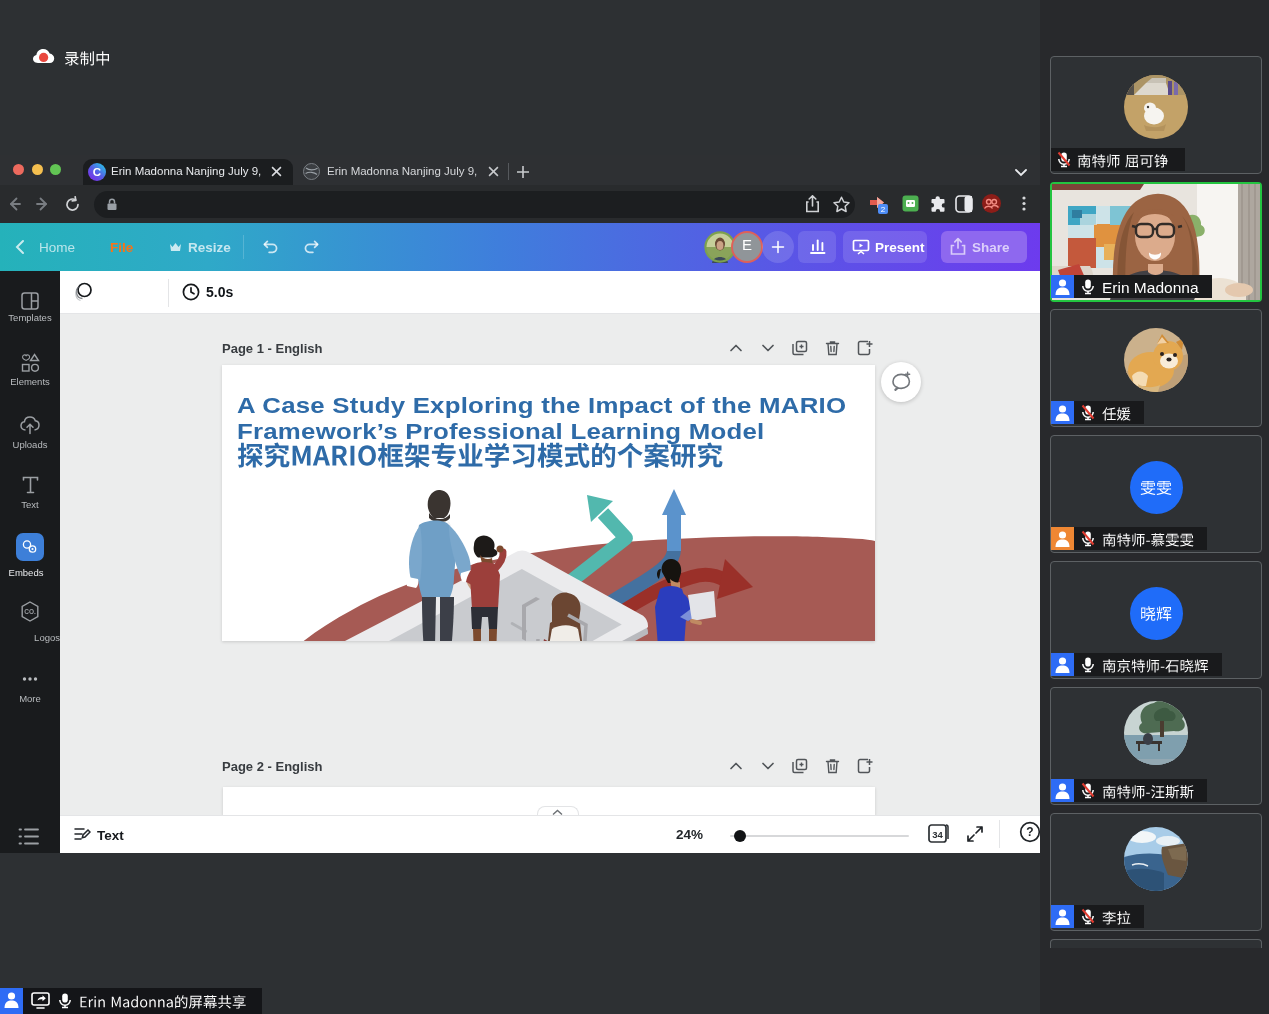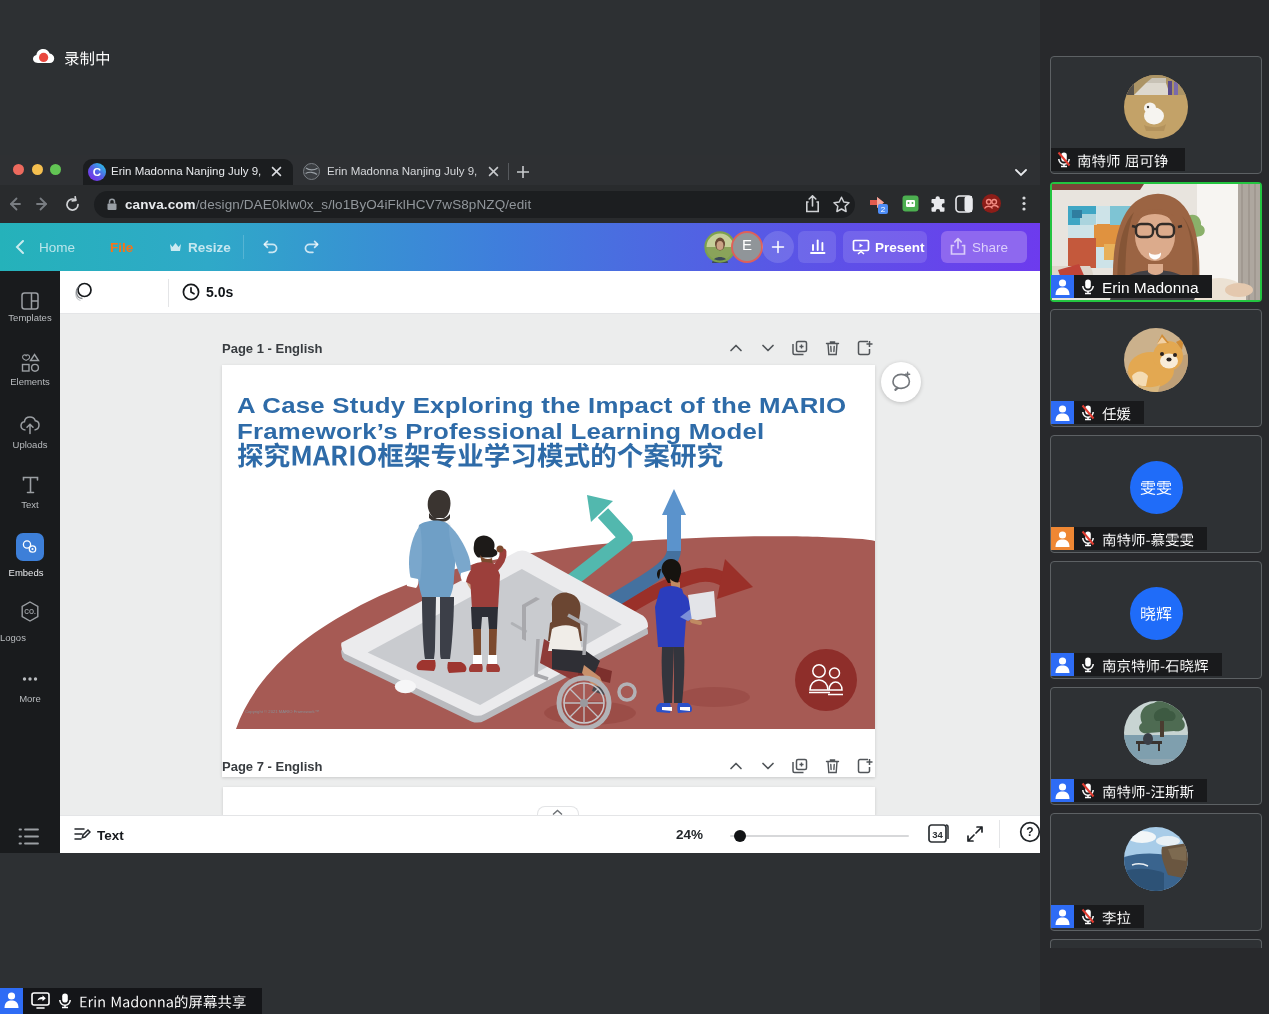--- a/index.html
+++ b/index.html
@@ -60,21 +60,20 @@
     </svg>
     <svg class="abs" style="left:64px;top:41px" width="17" height="17" viewBox="0 0 17 17">
       <path d="M14 8.5 A5.5 5.5 0 1 1 11.6 4" stroke="#d0d2d5" stroke-width="1.7" fill="none" stroke-linecap="round"></path>
       <path d="M11.2 0.8 L11.8 4.4 L8.2 4.8" fill="none" stroke="#d0d2d5" stroke-width="1.7" stroke-linecap="round" stroke-linejoin="round"></path>
     </svg>
     <div class="abs" style="left:94px;top:36px;width:761px;height:27px;border-radius:14px;background:#1c1e20"></div>
     <svg class="abs" style="left:106px;top:43px" width="12" height="13" viewBox="0 0 12 13">
       <rect x="1.5" y="5.5" width="9" height="6.5" rx="1" fill="#9aa0a6"></rect>
       <path d="M3.5 5.5 V3.8 A2.5 2.6 0 0 1 8.5 3.8 V5.5" stroke="#9aa0a6" stroke-width="1.5" fill="none"></path>
     </svg>
-    <div class="abs" style="left:125px;top:42px;font-size:13.5px;color:#e8eaed;letter-spacing:0.1px"><span style="font-weight:bold">canva.com</span><span style="color:#91969b">/design/DAE0klw0x_s/lo1ByO4iFklHCV7wS8pNZQ/edit</span></div>
     <svg class="abs" style="left:805px;top:40px" width="15" height="18" viewBox="0 0 15 18">
 <path d="M7.5 1 V11 M4.2 4 L7.5 0.8 L10.8 4" stroke="#cfd1d4" stroke-width="1.6" fill="none" stroke-linecap="round" stroke-linejoin="round"></path>
 <path d="M3 7 H1.8 V16.5 H13.2 V7 H12" stroke="#cfd1d4" stroke-width="1.6" fill="none" stroke-linecap="round"></path>
     </svg>
     <svg class="abs" style="left:833px;top:41px" width="17" height="17" viewBox="0 0 17 17">
 <path d="M8.5 1.2 L10.8 6 L16 6.7 L12.2 10.3 L13.1 15.5 L8.5 13 L3.9 15.5 L4.8 10.3 L1 6.7 L6.2 6 Z" fill="none" stroke="#cfd1d4" stroke-width="1.5" stroke-linejoin="round"></path>
     </svg>
     <svg class="abs" style="left:868px;top:40px" width="22" height="20" viewBox="0 0 22 20">
 <path d="M2 5 L9 5 L9 2 L16 7.5 L9 13 L9 10 L2 10 Z" fill="#e25b4e"></path>
       <path d="M9 5 L9 2 L16 7.5 L9 13 L9 10" fill="#f4a79d"></path>
@@ -155,21 +154,21 @@
       <rect x="1.5" y="2.5" width="15" height="10" rx="1.2" fill="none" stroke="#fff" stroke-width="1.7"></rect>
       <path d="M9 12.5 L9 14.5 M6 16 L9 13.5 L12 16" stroke="#fff" stroke-width="1.6" fill="none"></path>
       <path d="M7.5 5.5 L11 7.5 L7.5 9.5 Z" fill="#fff"></path>
     </svg>
     <div class="abs" style="left:875px;top:85px;font-size:13.5px;color:#fff;font-weight:bold">Present</div>
     <div class="abs" style="left:941px;top:76px;width:86px;height:32px;border-radius:6px;background:#8e68ef"></div>
     <svg class="abs" style="left:950px;top:82px" width="16" height="19" viewBox="0 0 16 19">
       <path d="M8 2 V11 M4.8 4.8 L8 1.6 L11.2 4.8" stroke="#d9ccfa" stroke-width="1.7" fill="none" stroke-linecap="round" stroke-linejoin="round"></path>
       <path d="M3.5 8.5 H1.5 V17 H14.5 V8.5 H12.5" stroke="#d9ccfa" stroke-width="1.7" fill="none" stroke-linecap="round"></path>
     </svg>
-    <div class="abs" style="left:972px;top:85px;font-size:13.5px;color:#dccffb;font-weight:normal">Share</div>
+    <div class="abs" style="left:972px;top:85px;font-size:13.5px;color:#dccffb;font-weight:bold">Share</div>
     <div class="abs" style="left:0;top:116px;width:60px;height:582px;background:#191b1d"></div>
     <svg class="abs" style="left:21px;top:137px" width="18" height="18" viewBox="0 0 18 18">
       <rect x="1" y="1" width="16" height="16" rx="2.5" fill="none" stroke="#9b9fa3" stroke-width="1.5"></rect>
       <path d="M10.5 1 V17 M10.5 9 H17" stroke="#9b9fa3" stroke-width="1.5"></path>
     </svg>
     <div class="abs" style="left:0;top:157px;width:60px;text-align:center;font-size:9.5px;color:#b9bcbf">Templates</div>
     <svg class="abs" style="left:20px;top:198px" width="20" height="20" viewBox="0 0 20 20">
       <g fill="none" stroke="#9b9fa3" stroke-width="1.4">
         <path d="M5 8 C2.6 6.6 2.8 3.4 5 2.6 C6.6 2 7.6 3 7.8 3.4 C8 3 9 2 10.6 2.6 C12.8 3.4 13 6.6 10.6 8 L7.8 9.6 Z" transform="scale(0.78) translate(0,0)"></path>
         <path d="M14.5 2 L18.5 8 H10.5 Z" transform="translate(0,-0.5)"></path>
@@ -191,21 +190,21 @@
     <svg class="abs" style="left:22px;top:384px" width="16" height="16" viewBox="0 0 16 16">
       <circle cx="5" cy="5.5" r="3.6" fill="none" stroke="#fff" stroke-width="1.3"></circle>
       <circle cx="10.5" cy="10" r="3.2" fill="#3d7fd8" stroke="#fff" stroke-width="1.3"></circle>
       <circle cx="10.5" cy="10" r="1.1" fill="#fff"></circle>
     </svg>
     <div class="abs" style="left:0;top:412px;width:52px;text-align:center;font-size:9.5px;color:#e8eaec">Embeds</div>
     <svg class="abs" style="left:20px;top:446px" width="20" height="21" viewBox="0 0 20 21">
       <path d="M10 1 L17.8 5.5 V15.5 L10 20 L2.2 15.5 V5.5 Z" fill="none" stroke="#9b9fa3" stroke-width="1.4"></path>
       <text x="10" y="13" font-size="6.5" fill="#9b9fa3" text-anchor="middle" font-family="Liberation Sans" font-weight="bold">CO.</text>
     </svg>
-    <div class="abs" style="left:0;top:477px;width:60px;text-align:left;font-size:9.5px;color:#b9bcbf">Logos</div>
+    <div class="abs" style="left:0;top:477px;width:60px;text-align:right;font-size:9.5px;color:#b9bcbf">Logos</div>
     <svg class="abs" style="left:22px;top:521px" width="16" height="6" viewBox="0 0 16 6">
       <g fill="#b9bcbf">
         <circle cx="2.5" cy="3" r="1.7"></circle>
         <circle cx="8" cy="3" r="1.7"></circle>
         <circle cx="13.5" cy="3" r="1.7"></circle>
       </g>
     </svg>
     <div class="abs" style="left:0;top:538px;width:60px;text-align:center;font-size:9.5px;color:#b9bcbf">More</div>
     <svg class="abs" style="left:18px;top:672px" width="22" height="19" viewBox="0 0 22 19">
       <g stroke="#9b9fa3" stroke-width="1.8" stroke-linecap="round">
@@ -245,21 +244,21 @@
         <path d="M11.5 14.5 h-9 a1.5 1.5 0 0 1 -1.5 -1.5 v-9" fill="none" stroke="#515559" stroke-width="1.5"></path>
         <path d="M9.5 4.5 v4 M7.5 6.5 h4" stroke="#515559" stroke-width="1.4"></path>
       </svg>
       <svg class="abs" style="left:765px;top:26px" width="15" height="16" viewBox="0 0 15 16">
         <path d="M1.5 3.5 H13.5 M5.5 3.5 V2 H9.5 V3.5 M3 3.5 L3.8 14.5 H11.2 L12 3.5 M5.8 6.5 L6.1 11.5 M9.2 6.5 L8.9 11.5" stroke="#515559" stroke-width="1.4" fill="none" stroke-linecap="round"></path>
       </svg>
       <svg class="abs" style="left:797px;top:26px" width="16" height="16" viewBox="0 0 16 16">
         <path d="M11 1.5 H3 a1.5 1.5 0 0 0 -1.5 1.5 v10 a1.5 1.5 0 0 0 1.5 1.5 h8 a1.5 1.5 0 0 0 1.5 -1.5 V9" fill="none" stroke="#515559" stroke-width="1.5"></path>
         <path d="M12.5 1 v6 M9.5 4 h6" stroke="#515559" stroke-width="1.5"></path>
       </svg>
-      <div class="abs" style="left:162px;top:51px;width:653px;height:412px;background:#fff;box-shadow:0 1px 3px rgba(0,0,0,0.15);overflow:hidden">
+      <div class="abs" style="left:162px;top:51px;width:653px;height:276px;background:#fff;box-shadow:0 1px 3px rgba(0,0,0,0.15);overflow:hidden">
         <svg class="abs" style="left:0;top:0" width="653" height="364" viewBox="0 0 653 364">
 <path d="M14 364 C30 318 70 277 130 245 C200 206 280 190 370 180 C450 172 550 170 600 172 C628 173 646 174 653 176 L653 364 Z" fill="#a65a54"></path>
 
 <path d="M396 249 C424 230 446 219 470 212 C482 208 494 210 503 215" stroke="#9a3029" stroke-width="14" fill="none"></path>
 <polygon points="531,222 503,194 495,234" fill="#9a3029"></polygon>
 <path d="M452 150 L452 184 C452 196 441 205 422 217 L368 250" stroke="#44719f" stroke-width="14" fill="none"></path>
 <path d="M344 220 L404 173 L381 148" stroke="#52b8ae" stroke-width="14" fill="none" stroke-linejoin="round"></path>
 <polygon points="365,130 391,136 369,157" fill="#52b8ae"></polygon>
 <polygon points="452,124 464,150 440,150" fill="#5b93cc"></polygon>
 <rect x="445" y="146" width="14" height="40" fill="#5b93cc"></rect>
@@ -355,21 +354,21 @@
         <div class="abs" style="left:15px;top:28px;width:540px;font-size:21.5px;line-height:26px;font-weight:bold;color:#2e6ba8;letter-spacing:0.2px;transform:scaleX(1.2);transform-origin:left top">A Case Study Exploring the Impact of the MARIO Framework’s Professional Learning Model</div>
         <svg style="position:absolute;left:15px;top:75.5px;" width="488" height="33" viewBox="0 -24.47 488 33">
           <path d="M9.7 -21.4V-15.9H12.3V-18.7H22.2V-16.1H25V-21.4ZM14 -17.5C12.9 -15.6 11.1 -13.8 9.2 -12.7C9.9 -12.2 11 -11 11.4 -10.4C13.4 -11.9 15.5 -14.2 16.8 -16.5ZM17.8 -16.2C19.6 -14.6 21.7 -12.2 22.6 -10.7L25.1 -12.4C24.1 -14 21.9 -16.2 20.1 -17.7ZM15.8 -12.3V-9.7H9.7V-6.8H14.3C12.7 -4.6 10.5 -2.6 8.1 -1.5C8.7 -1 9.6 0.2 10.1 0.9C12.3 -0.3 14.3 -2.3 15.8 -4.6V2.1H18.8V-4.7C20.2 -2.5 22 -0.5 23.8 0.7C24.3 -0.1 25.2 -1.2 25.9 -1.8C23.9 -2.8 21.8 -4.8 20.4 -6.8H25.1V-9.7H18.8V-12.3ZM4 -22.6V-17.6H1.2V-14.6H4V-9.8C2.8 -9.5 1.7 -9.2 0.8 -9L1.6 -5.9L4 -6.7V-1C4 -0.7 3.8 -0.6 3.5 -0.6C3.2 -0.6 2.2 -0.6 1.2 -0.6C1.6 0.2 2 1.4 2.1 2.2C3.8 2.2 5 2.1 5.8 1.6C6.6 1.1 6.9 0.4 6.9 -1V-7.7L9.5 -8.5L8.9 -11.4L6.9 -10.8V-14.6H9.1V-17.6H6.9V-22.6Z M36.5 -16.8C34.3 -15.1 31.3 -13.8 28.9 -13L30.9 -10.7C33.5 -11.7 36.7 -13.4 39.1 -15.3ZM41 -15.1C43.6 -13.9 47 -12 48.6 -10.7L50.9 -12.6C49.1 -13.9 45.7 -15.7 43.2 -16.8ZM36.3 -12.2V-9.8H29.8V-6.9H36.2C35.7 -4.5 33.8 -2 27.6 -0.3C28.4 0.3 29.4 1.5 29.8 2.3C37.2 0.3 39.2 -3.4 39.5 -6.9H43.4V-2.1C43.4 1 44.2 1.9 46.7 1.9C47.2 1.9 48.6 1.9 49.1 1.9C51.4 1.9 52.2 0.8 52.5 -3.6C51.6 -3.8 50.2 -4.4 49.6 -4.9C49.5 -1.6 49.4 -1.1 48.8 -1.1C48.5 -1.1 47.6 -1.1 47.3 -1.1C46.7 -1.1 46.7 -1.2 46.7 -2.1V-9.8H39.6V-12.2ZM37.3 -22.1C37.6 -21.4 37.9 -20.7 38.2 -20H28.3V-14.7H31.5V-17.2H48.1V-14.9H51.5V-20H42.1C41.8 -20.9 41.2 -22 40.8 -22.9Z M55.6 0H59.2V-8.2C59.2 -10.1 58.8 -12.8 58.7 -14.7H58.8L60.3 -10.1L63.4 -1.8H65.6L68.7 -10.1L70.3 -14.7H70.4C70.2 -12.8 69.9 -10.1 69.9 -8.2V0H73.5V-19.7H69.1L65.8 -10.5C65.4 -9.3 65.1 -8 64.7 -6.7H64.5C64.1 -8 63.8 -9.3 63.3 -10.5L60 -19.7H55.6Z M75.8 0H79.8L81.2 -5.1H87.5L88.9 0H93L86.7 -19.7H82.1ZM82 -8.1 82.6 -10.3C83.2 -12.3 83.7 -14.6 84.3 -16.7H84.4C85 -14.6 85.5 -12.3 86.1 -10.3L86.7 -8.1Z M99.3 -10.6V-16.6H101.9C104.4 -16.6 105.8 -15.9 105.8 -13.7C105.8 -11.6 104.4 -10.6 101.9 -10.6ZM106.1 0H110.5L105.9 -8.1C108.1 -8.9 109.6 -10.8 109.6 -13.7C109.6 -18.2 106.3 -19.7 102.2 -19.7H95.4V0H99.3V-7.4H102Z M113.5 0H117.4V-19.7H113.5Z M130.1 0.4C135.3 0.4 138.9 -3.5 138.9 -9.9C138.9 -16.3 135.3 -20.1 130.1 -20.1C124.9 -20.1 121.3 -16.3 121.3 -9.9C121.3 -3.5 124.9 0.4 130.1 0.4ZM130.1 -3C127.2 -3 125.3 -5.7 125.3 -9.9C125.3 -14.2 127.2 -16.7 130.1 -16.7C133 -16.7 134.9 -14.2 134.9 -9.9C134.9 -5.7 133 -3 130.1 -3Z M154.3 -6V-3.3H165.2V-6H161.1V-8.9H164.6V-11.5H161.1V-14H165.1V-16.7H154.5V-14H158.2V-11.5H154.9V-8.9H158.2V-6ZM144.7 -22.7V-17.4H141.3V-14.5H144.5C143.7 -11.6 142.3 -8.4 140.8 -6.6C141.3 -5.8 141.9 -4.3 142.2 -3.4C143.1 -4.6 143.9 -6.4 144.7 -8.3V2.3H147.6V-10.5C148.2 -9.5 148.8 -8.4 149.2 -7.7L150.6 -10.2V1.2H166.2V-1.7H153.6V-18.2H165.7V-21.1H150.6V-10.7C150 -11.5 148.3 -13.4 147.6 -14.1V-14.5H150V-17.4H147.6V-22.7Z M184.6 -17.8H188.3V-13.6H184.6ZM181.5 -20.6V-10.9H191.5V-20.6ZM178.5 -10.2V-8.3H168.3V-5.5H176.7C174.5 -3.4 171 -1.5 167.7 -0.6C168.4 0.1 169.3 1.3 169.8 2C173 0.9 176.2 -1.1 178.5 -3.5V2.4H181.9V-3.6C184.3 -1.2 187.5 0.7 190.6 1.8C191.1 1 192.1 -0.3 192.7 -0.9C189.4 -1.8 186 -3.5 183.8 -5.5H192.1V-8.3H181.9V-10.2ZM171.9 -22.6 171.8 -20H168.3V-17.2H171.5C171 -14.8 170 -12.9 167.6 -11.7C168.3 -11.1 169.2 -10 169.5 -9.2C172.7 -11 174 -13.7 174.5 -17.2H177.2C177.1 -14.6 176.9 -13.5 176.7 -13.1C176.4 -12.9 176.2 -12.8 175.9 -12.8C175.5 -12.8 174.7 -12.9 173.8 -13C174.2 -12.2 174.5 -11 174.6 -10.2C175.7 -10.1 176.8 -10.1 177.4 -10.2C178.2 -10.3 178.7 -10.6 179.3 -11.2C179.9 -12 180.1 -14 180.3 -18.8C180.4 -19.2 180.4 -20 180.4 -20H174.9L175 -22.6Z M204.1 -22.8 203.5 -20.2H197.1V-17.1H202.7L202.1 -14.8H194.9V-11.8H201.1C200.6 -9.9 200 -8.1 199.5 -6.6L202.1 -6.6H202.9H211.3C210.2 -5.5 208.9 -4.2 207.7 -3.1C205.6 -3.7 203.5 -4.3 201.8 -4.7L200.1 -2.3C204.3 -1.2 210.1 1 212.9 2.6L214.7 -0.2C213.8 -0.7 212.5 -1.3 211 -1.9C213.3 -4 215.5 -6.4 217.4 -8.3L214.9 -9.7L214.4 -9.5H203.8L204.5 -11.8H218.6V-14.8H205.4L206 -17.1H216.7V-20.2H206.8L207.4 -22.3Z M221.8 -16.1C223 -12.8 224.5 -8.5 225 -6L228.2 -7.1C227.6 -9.7 226 -13.8 224.8 -17ZM242.3 -16.9C241.4 -13.8 239.8 -10 238.5 -7.5V-22.3H235.2V-2H231.7V-22.3H228.4V-2H221.5V1.1H245.4V-2H238.5V-7.1L240.9 -5.8C242.3 -8.4 244 -12.2 245.2 -15.6Z M258.3 -9.2V-7.5H248.2V-4.6H258.3V-1.3C258.3 -0.9 258.2 -0.8 257.7 -0.8C257.1 -0.7 255.1 -0.7 253.4 -0.8C253.9 0 254.5 1.4 254.7 2.3C257 2.3 258.7 2.2 259.9 1.8C261.2 1.3 261.6 0.5 261.6 -1.2V-4.6H272V-7.5H261.6V-8C263.9 -9.1 266.1 -10.6 267.7 -12.1L265.7 -13.7L265 -13.5H252.9V-10.7H261.4C260.4 -10.2 259.4 -9.6 258.3 -9.2ZM257.6 -21.8C258.3 -20.7 259 -19.4 259.4 -18.4H254.9L255.9 -18.9C255.4 -19.9 254.4 -21.3 253.4 -22.3L250.7 -21.1C251.4 -20.3 252.1 -19.3 252.6 -18.4H248.5V-12.5H251.5V-15.6H268.6V-12.5H271.7V-18.4H267.8C268.6 -19.3 269.3 -20.4 270 -21.4L266.7 -22.4C266.2 -21.2 265.3 -19.6 264.5 -18.4H261L262.5 -19C262.2 -20.1 261.3 -21.7 260.4 -22.8Z M279.2 -14.5C281.3 -12.9 284.3 -10.6 285.7 -9.2L288 -11.6C286.5 -13 283.3 -15.2 281.3 -16.6ZM275.7 -4.2 276.8 -1C281 -2.5 286.8 -4.5 292 -6.5L291.5 -9.4C285.8 -7.4 279.6 -5.3 275.7 -4.2ZM276.2 -21V-18H294.2C294 -7.2 293.9 -2.3 293 -1.4C292.7 -1 292.4 -0.9 291.8 -0.9C291 -0.9 289.3 -0.9 287.2 -1C287.8 -0.2 288.3 1.2 288.3 2C290 2.1 292 2.1 293.2 2C294.4 1.8 295.2 1.4 296 0.2C297.1 -1.3 297.3 -5.9 297.5 -19.4C297.5 -19.8 297.5 -21 297.5 -21Z M313.6 -10.7H320.9V-9.6H313.6ZM313.6 -14H320.9V-12.8H313.6ZM319.1 -22.6V-20.8H316V-22.6H313V-20.8H309.9V-18.2H313V-16.7H316V-18.2H319.1V-16.7H322.2V-18.2H325.2V-20.8H322.2V-22.6ZM310.6 -16.2V-7.4H315.7C315.7 -6.8 315.6 -6.3 315.5 -5.8H309.4V-3.2H314.5C313.5 -1.8 311.7 -0.8 308.4 -0.2C309 0.5 309.7 1.6 310 2.4C314.4 1.3 316.6 -0.3 317.7 -2.6C319 -0.2 321 1.5 324 2.3C324.5 1.5 325.3 0.3 326 -0.3C323.6 -0.8 321.8 -1.8 320.6 -3.2H325.3V-5.8H318.6L318.8 -7.4H324V-16.2ZM304 -22.6V-17.6H301.1V-14.7H304V-14C303.2 -11 301.9 -7.6 300.4 -5.6C301 -4.8 301.6 -3.3 302 -2.4C302.7 -3.5 303.4 -5.1 304 -6.8V2.4H307V-9.7C307.5 -8.6 308 -7.4 308.3 -6.7L310.2 -8.9C309.8 -9.7 307.7 -12.7 307 -13.8V-14.7H309.4V-17.6H307V-22.6Z M341 -22.5C341 -21 341 -19.5 341.1 -18.1H327.9V-14.9H341.2C341.9 -5.5 343.9 2.4 348.4 2.4C351 2.4 352.1 1.2 352.5 -3.9C351.7 -4.3 350.5 -5 349.7 -5.8C349.6 -2.4 349.3 -1 348.7 -1C346.8 -1 345.1 -7.2 344.6 -14.9H351.8V-18.1H349.3L351.2 -19.7C350.4 -20.5 348.9 -21.8 347.6 -22.6L345.5 -20.9C346.6 -20.1 347.9 -18.9 348.6 -18.1H344.4C344.4 -19.5 344.4 -21 344.4 -22.5ZM327.9 -1.6 328.8 1.6C332.2 0.9 337 -0.1 341.3 -1L341.1 -3.9L336.1 -3V-8.8H340.4V-11.9H328.9V-8.8H332.9V-2.4C331 -2.1 329.3 -1.8 327.9 -1.6Z M367.4 -10.8C368.7 -8.9 370.4 -6.2 371.1 -4.6L373.8 -6.3C373 -7.8 371.2 -10.4 369.9 -12.2ZM368.7 -22.6C367.9 -19.4 366.7 -16.2 365.1 -13.9V-18.3H361C361.4 -19.4 361.9 -20.8 362.3 -22.1L358.9 -22.6C358.8 -21.3 358.5 -19.6 358.1 -18.3H355.1V1.6H358V-0.4H365.1V-12.9C365.8 -12.4 366.7 -11.8 367.2 -11.3C368 -12.5 368.8 -13.9 369.5 -15.6H375.2C375 -6.1 374.6 -2.1 373.8 -1.3C373.5 -0.9 373.2 -0.8 372.7 -0.8C372 -0.8 370.4 -0.8 368.7 -1C369.2 -0.1 369.7 1.3 369.7 2.1C371.3 2.2 372.9 2.2 373.9 2.1C375 1.9 375.8 1.6 376.5 0.6C377.6 -0.8 377.9 -5.1 378.2 -17.1C378.3 -17.4 378.3 -18.5 378.3 -18.5H370.7C371.1 -19.6 371.5 -20.7 371.8 -21.9ZM358 -15.5H362.2V-11.2H358ZM358 -3.2V-8.4H362.2V-3.2Z M391.3 -14V2.3H394.7V-14ZM393 -22.6C390.3 -18.1 385.4 -14.8 380.4 -12.9C381.3 -12 382.2 -10.8 382.7 -9.8C386.6 -11.6 390.2 -14.2 393.1 -17.5C397.3 -13.2 400.6 -11.2 403.5 -9.8C404 -10.9 405 -12.1 405.9 -12.8C402.8 -14 399.2 -16 395.1 -20L395.9 -21.3Z M407.6 -6.3V-3.6H415.7C413.4 -2.2 410.1 -1 406.9 -0.5C407.6 0.2 408.4 1.4 408.9 2.1C412.2 1.3 415.5 -0.2 418 -2.2V2.4H421.2V-2.4C423.7 -0.3 427.1 1.3 430.5 2.1C430.9 1.3 431.8 0.1 432.5 -0.6C429.3 -1.1 425.9 -2.2 423.6 -3.6H431.8V-6.3H421.2V-8.1H418V-6.3ZM417.1 -21.9 417.7 -20.8H408.2V-16.7H411.2V-18.2H416.9C416.5 -17.6 416.1 -16.9 415.5 -16.2H407.8V-13.7H413.4C412.6 -12.8 411.7 -11.9 410.9 -11.1C412.6 -10.9 414.3 -10.6 415.9 -10.3C413.7 -9.8 411 -9.5 407.9 -9.4C408.3 -8.8 408.8 -7.8 409 -6.9C414 -7.3 417.9 -7.9 420.8 -9.2C423.9 -8.5 426.5 -7.7 428.5 -6.9L431.1 -9C429.2 -9.7 426.7 -10.4 424 -11.1C424.9 -11.8 425.7 -12.7 426.3 -13.7H431.5V-16.2H419L420.1 -17.6L418.1 -18.2H428V-16.7H431.1V-20.8H421C420.7 -21.4 420.3 -22.2 419.9 -22.8ZM422.8 -13.7C422.1 -13 421.3 -12.4 420.4 -11.8C418.9 -12.2 417.3 -12.4 415.8 -12.7L416.8 -13.7Z M452.9 -18.3V-11.7H449.9V-18.3ZM444.4 -11.7V-8.7H446.9C446.7 -5.5 446.1 -1.7 443.8 0.7C444.5 1.1 445.6 2 446.2 2.6C448.9 -0.3 449.7 -4.8 449.9 -8.7H452.9V2.4H456V-8.7H458.7V-11.7H456V-18.3H458.2V-21.3H445.1V-18.3H446.9V-11.7ZM434.1 -21.3V-18.5H436.9C436.2 -15 435.2 -11.7 433.5 -9.5C434 -8.6 434.5 -6.6 434.6 -5.7C435 -6.2 435.4 -6.7 435.7 -7.2V1.1H438.3V-0.9H443.5V-13.1H438.5C439.1 -14.8 439.5 -16.7 439.9 -18.5H443.8V-21.3ZM438.3 -10.3H440.8V-3.6H438.3Z M469.5 -16.8C467.3 -15.1 464.2 -13.8 461.8 -13L463.9 -10.7C466.5 -11.7 469.7 -13.4 472 -15.3ZM474 -15.1C476.6 -13.9 479.9 -12 481.5 -10.7L483.9 -12.6C482.1 -13.9 478.6 -15.7 476.1 -16.8ZM469.3 -12.2V-9.8H462.8V-6.9H469.1C468.6 -4.5 466.8 -2 460.6 -0.3C461.4 0.3 462.3 1.5 462.8 2.3C470.2 0.3 472.1 -3.4 472.4 -6.9H476.3V-2.1C476.3 1 477.1 1.9 479.7 1.9C480.2 1.9 481.5 1.9 482 1.9C484.4 1.9 485.2 0.8 485.5 -3.6C484.6 -3.8 483.2 -4.4 482.5 -4.9C482.4 -1.6 482.3 -1.1 481.7 -1.1C481.4 -1.1 480.5 -1.1 480.3 -1.1C479.7 -1.1 479.6 -1.2 479.6 -2.1V-9.8H472.5V-12.2ZM470.3 -22.1C470.6 -21.4 470.9 -20.7 471.1 -20H461.2V-14.7H464.5V-17.2H481.1V-14.9H484.5V-20H475C474.7 -20.9 474.2 -22 473.7 -22.9Z" fill="#2e6ba8"></path>
         </svg>
       </div>
       <div class="abs" style="left:821px;top:48px;width:40px;height:40px;border-radius:50%;background:#fff;box-shadow:0 1px 4px rgba(0,0,0,0.2)"></div>
       <svg class="abs" style="left:830px;top:57px" width="22" height="22" viewBox="0 0 22 22">
 <path d="M7.5 16.6 C4.6 15.3 3 12.9 3 10.4 C3 6.3 6.6 3.4 11.2 3.4 C15.8 3.4 19.4 6.3 19.4 10.4 C19.4 14.5 15.8 17.4 11.2 17.4 C10.2 17.4 9.2 17.3 8.3 17 L5.8 19 C5.4 19.3 5 19 5.1 18.6 Z" fill="none" stroke="#72767b" stroke-width="1.6" stroke-linejoin="round"></path>
 <path d="M17.6 1.2 v4.2 M15.5 3.3 h4.2" stroke="#72767b" stroke-width="1.4" stroke-linecap="round"></path>
 </svg>
-      <div class="abs" style="left:162px;top:445px;font-size:13px;font-weight:bold;color:#383c40">Page 7 - English</div>
+      <div class="abs" style="left:162px;top:445px;font-size:13px;font-weight:bold;color:#383c40">Page 2 - English</div>
       <svg class="abs" style="left:668px;top:444px" width="16" height="16" viewBox="0 0 16 16">
         <path d="M3 10.5 L8 5.5 L13 10.5" stroke="#515559" stroke-width="1.7" fill="none" stroke-linecap="round" stroke-linejoin="round"></path>
       </svg>
       <svg class="abs" style="left:700px;top:444px" width="16" height="16" viewBox="0 0 16 16">
         <path d="M3 5.5 L8 10.5 L13 5.5" stroke="#515559" stroke-width="1.7" fill="none" stroke-linecap="round" stroke-linejoin="round"></path>
       </svg>
       <svg class="abs" style="left:732px;top:444px" width="16" height="16" viewBox="0 0 16 16">
         <rect x="4.5" y="1.5" width="10" height="10" rx="1.5" fill="none" stroke="#515559" stroke-width="1.5"></rect>
         <path d="M11.5 14.5 h-9 a1.5 1.5 0 0 1 -1.5 -1.5 v-9" fill="none" stroke="#515559" stroke-width="1.5"></path>
         <path d="M9.5 4.5 v4 M7.5 6.5 h4" stroke="#515559" stroke-width="1.4"></path>

